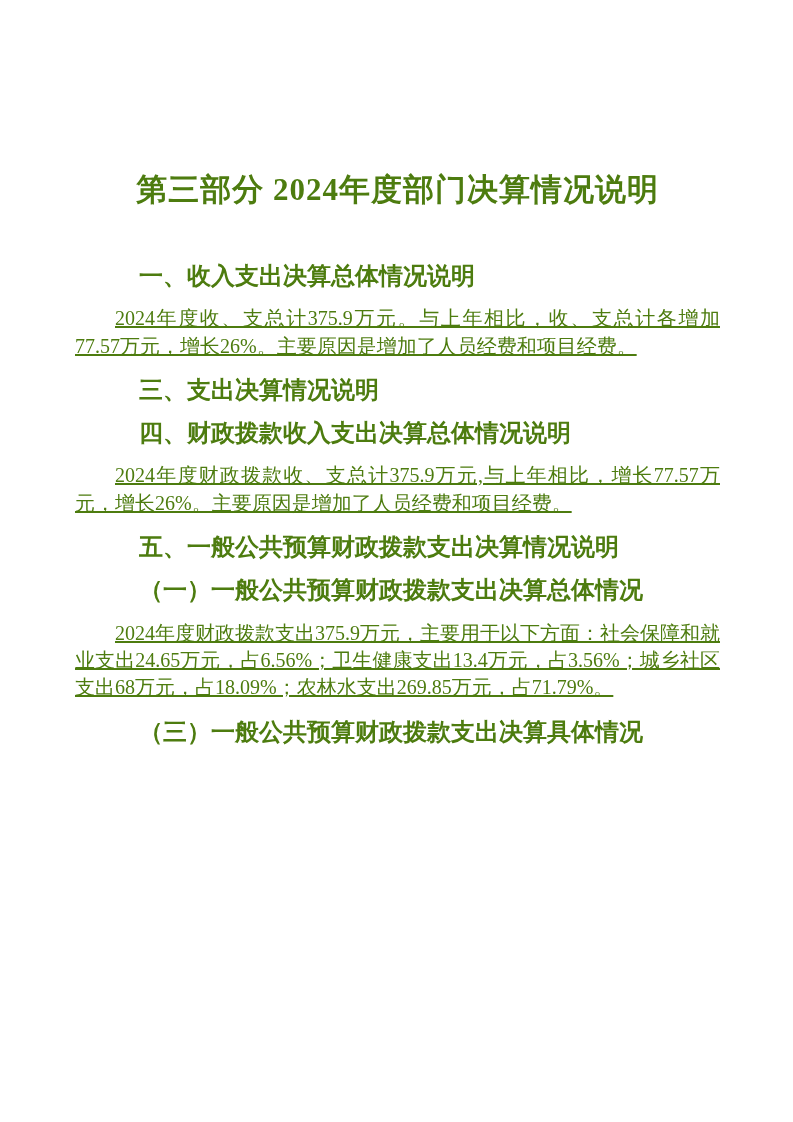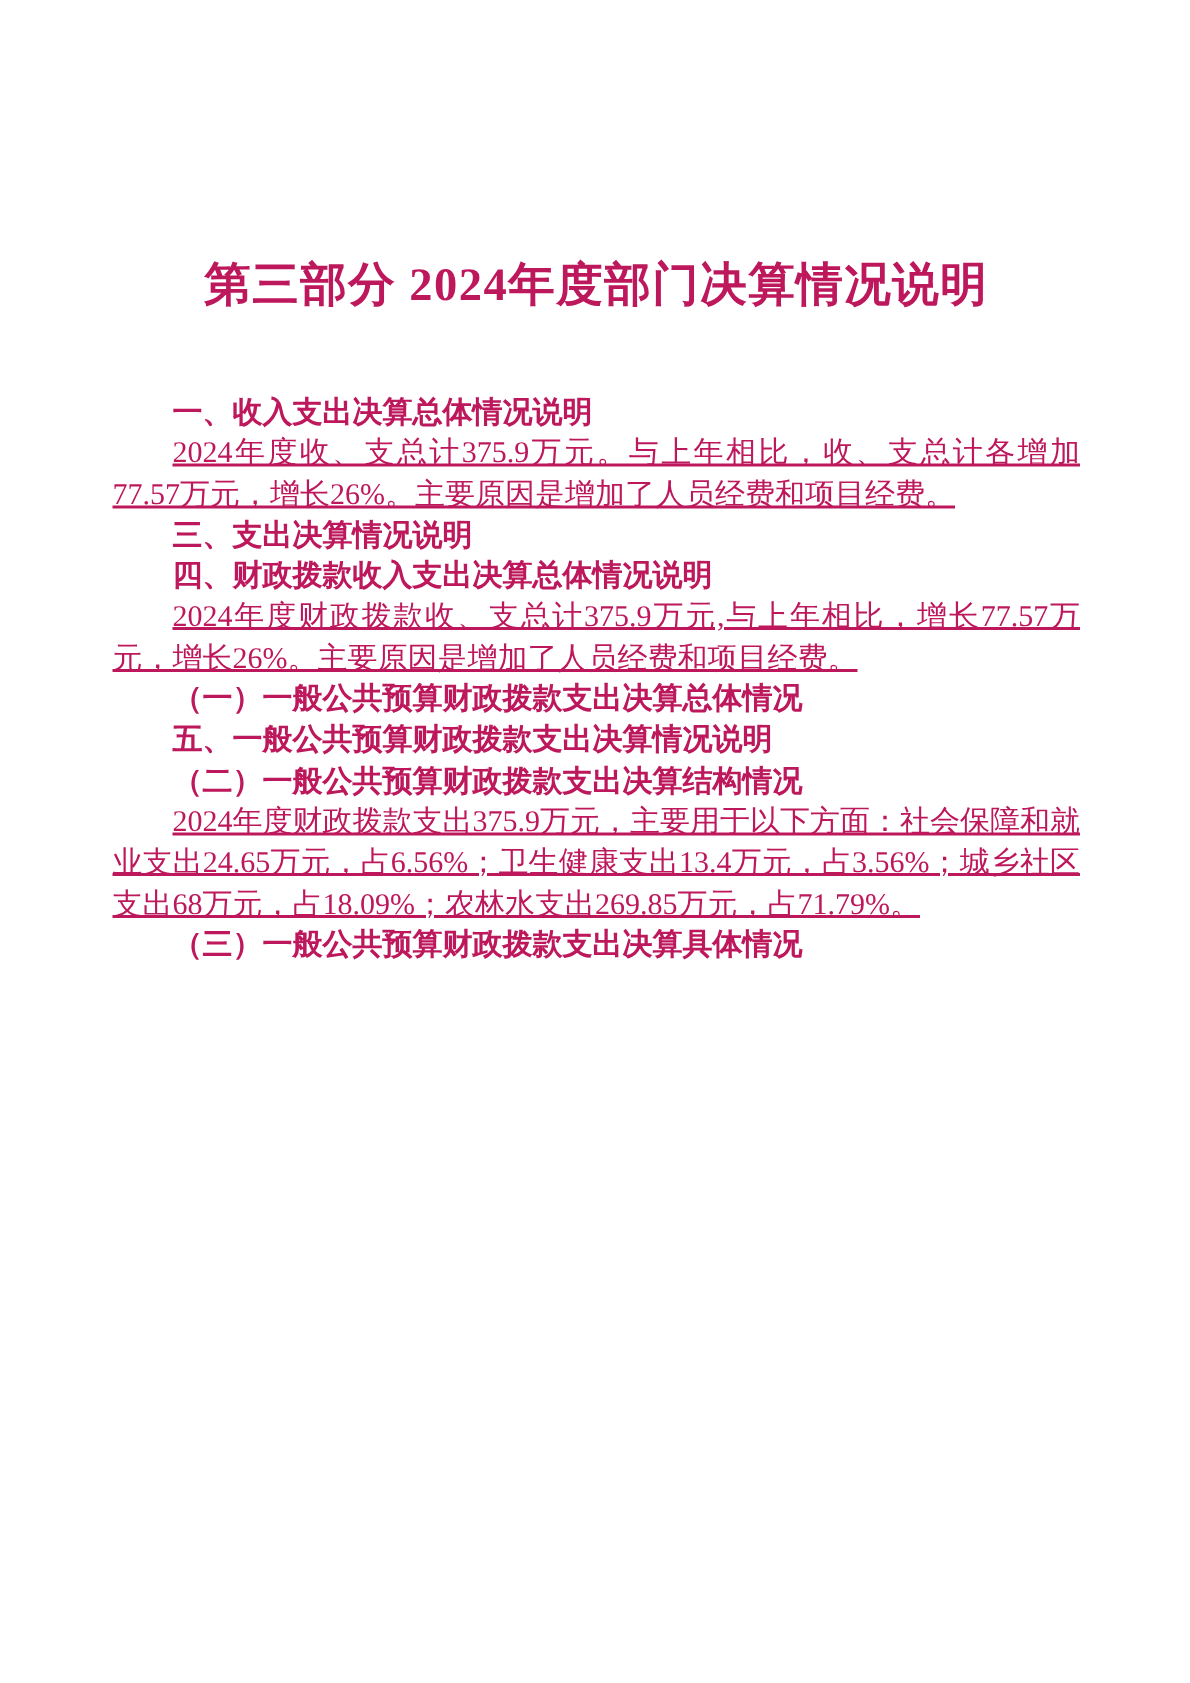--- a/index.html
+++ b/index.html
@@ -6,44 +6,44 @@
     margin: 0;
     padding: 0;
     background: #ffffff;
   }
   .page {
     position: relative;
     width: 793px;
     height: 1122px;
     box-sizing: border-box;
     background: #ffffff;
-    color: #be185d;
+    color: #4d7c0f;
     padding: 170px 73px 0 75px;
     overflow: hidden;
     font-family: "Liberation Serif", "DejaVu Serif", serif;
   }
   .doc-title {
     margin: 0 0 52px 0;
     text-align: center;
     font-size: 31px;
     line-height: 40px;
     font-weight: bold;
     letter-spacing: 1px;
     font-family: "Liberation Serif", "DejaVu Serif", serif;
     white-space: nowrap;
   }
   .content {
     font-size: 20px;
     line-height: 27.3px;
     text-align: justify;
   }
   .sec-heading {
-    margin: 0;
+    margin: 16px;
     padding: 0;
-    font-size: 20px;
+    font-size: 24px;
     line-height: 27.3px;
     font-weight: bold;
     text-indent: 2em;
     text-align: left;
     font-family: "Liberation Sans", "DejaVu Sans", sans-serif;
   }
   .para {
     margin: 0;
     padding: 0;
     text-indent: 2em;
@@ -64,23 +64,22 @@
 
     <h2 class="sec-heading">一、收入支出决算总体情况说明</h2>
     <p class="para">2024年度收、支总计375.9万元。与上年相比，收、支总计各增加77.57万元，增长26%。主要原因是增加了人员经费和项目经费。</p>
 
 
     <h2 class="sec-heading">三、支出决算情况说明</h2>
 
     <h2 class="sec-heading">四、财政拨款收入支出决算总体情况说明</h2>
     <p class="para">2024年度财政拨款收、支总计375.9万元,与上年相比，增长77.57万元，增长26%。主要原因是增加了人员经费和项目经费。</p>
 
+    <h2 class="sec-heading">五、一般公共预算财政拨款支出决算情况说明</h2>
+
     <h2 class="sec-heading">（一）一般公共预算财政拨款支出决算总体情况</h2>
 
-    <h2 class="sec-heading">五、一般公共预算财政拨款支出决算情况说明</h2>
-
-    <h2 class="sec-heading">（二）一般公共预算财政拨款支出决算结构情况</h2>
     <p class="para">2024年度财政拨款支出375.9万元，主要用于以下方面：社会保障和就业支出24.65万元，占6.56%；卫生健康支出13.4万元，占3.56%；城乡社区支出68万元，占18.09%；农林水支出269.85万元，占71.79%。</p>
 
     <h2 class="sec-heading">（三）一般公共预算财政拨款支出决算具体情况</h2>
 
   </div>
 </div>
 
 </body></html>

